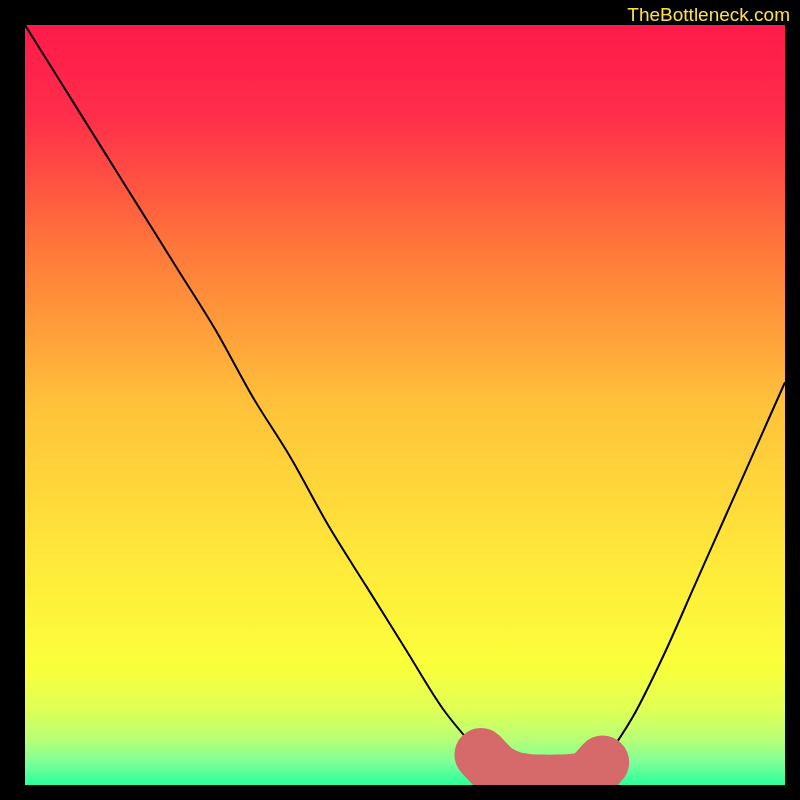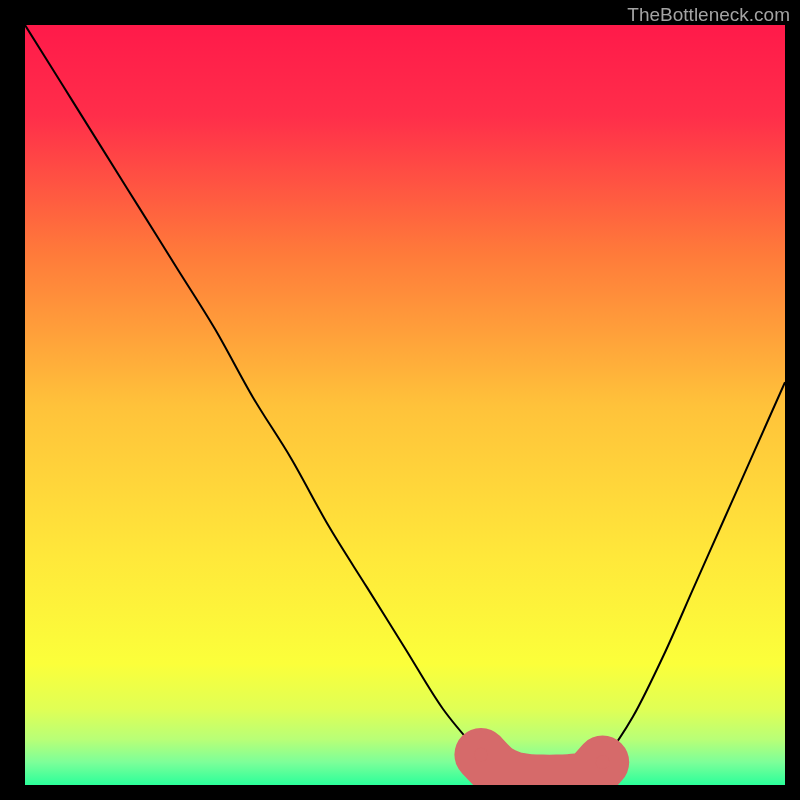--- a/index.html
+++ b/index.html
@@ -7,21 +7,21 @@
     width: 800px;
     height: 800px;
     background: #000;
     position: relative;
     font-family: Arial, sans-serif;
   }
   .watermark {
     position: absolute;
     top: 4px;
     right: 10px;
-    color: #a3a3a3;
+    color: #fde047;
     font-size: 19px;
     font-weight: normal;
     z-index: 10;
   }
   .plot-area {
     position: absolute;
     left: 25px;
     top: 25px;
     width: 760px;
     height: 760px;

